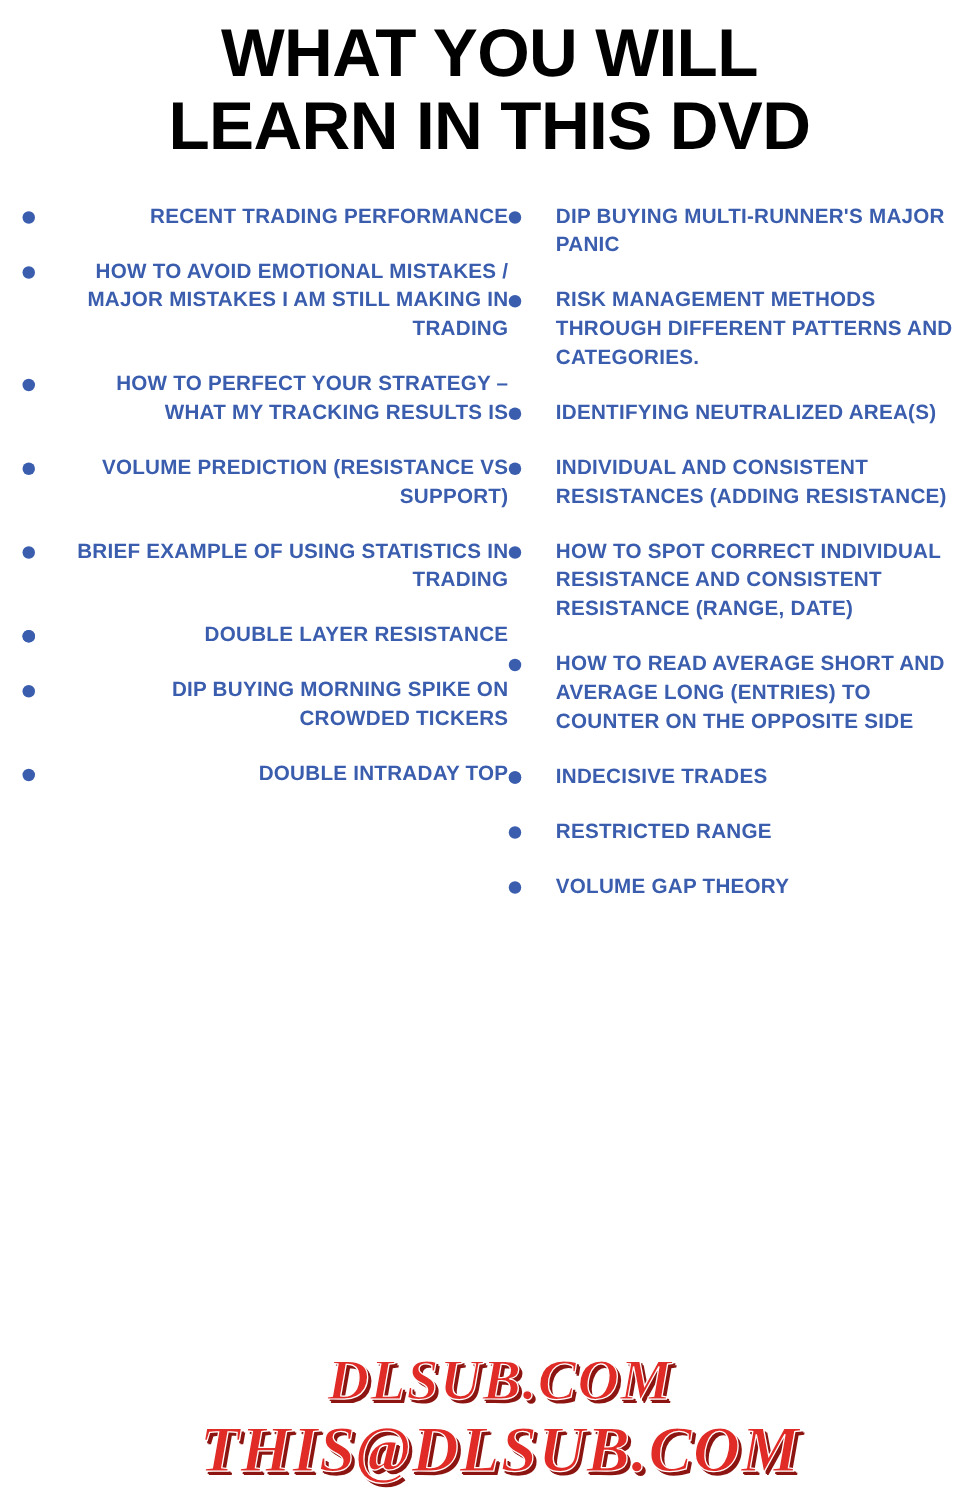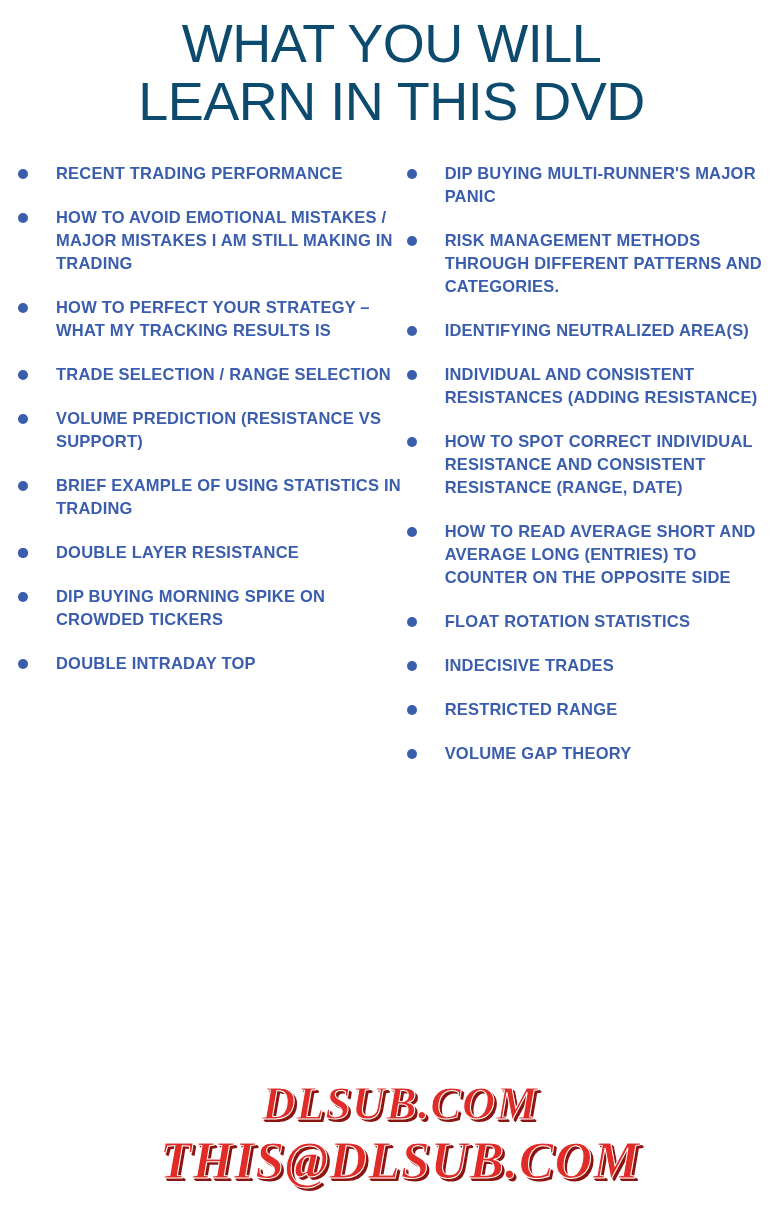--- a/index.html
+++ b/index.html
@@ -22,42 +22,43 @@
     padding: 0;
   }
 
   
   .title-block {
     padding: 14px 30px 0 30px;
     text-align: center;
   }
   .title-line {
     font-family: "Liberation Sans", sans-serif;
-    font-weight: normal;
+    font-weight: bold;
     font-size: 54px;
     line-height: 58px;
     letter-spacing: -0.5px;
-    color: #0c4a6e;
+    color: #000000;
     text-transform: uppercase;
     white-space: nowrap;
   }
 
   
   .columns {
     display: flex;
     flex-direction: row;
     padding: 32px 18px 0 18px;
     box-sizing: border-box;
   }
   .col {
     box-sizing: border-box;
   }
   .col-left {
     width: 398px;
     padding-left: 0px;
+    text-align: right;
   }
   .col-right {
     width: 367px;
   }
 
   ul.bullets {
     list-style: none;
     margin: 0;
     padding: 0;
   }
@@ -136,24 +137,20 @@
         <li>
           <span class="dot"></span>
           <span>HOW TO AVOID EMOTIONAL MISTAKES / MAJOR MISTAKES I AM STILL MAKING IN TRADING</span>
         </li>
         <li>
           <span class="dot"></span>
           <span>HOW TO PERFECT YOUR STRATEGY – WHAT MY TRACKING RESULTS IS</span>
         </li>
         <li>
           <span class="dot"></span>
-          <span>TRADE SELECTION / RANGE SELECTION</span>
-        </li>
-        <li>
-          <span class="dot"></span>
           <span>VOLUME PREDICTION (RESISTANCE VS SUPPORT)</span>
         </li>
         <li>
           <span class="dot"></span>
           <span>BRIEF EXAMPLE OF USING STATISTICS IN TRADING</span>
         </li>
         <li>
           <span class="dot"></span>
         </li>
         <li>
@@ -192,21 +189,20 @@
         <li>
           <span class="dot"></span>
           <span>HOW TO SPOT CORRECT INDIVIDUAL RESISTANCE AND CONSISTENT RESISTANCE (RANGE, DATE)</span>
         </li>
         <li>
           <span class="dot"></span>
           <span>HOW TO READ AVERAGE SHORT AND AVERAGE LONG (ENTRIES) TO COUNTER ON THE OPPOSITE SIDE</span>
         </li>
         <li>
           <span class="dot"></span>
-          <span>FLOAT ROTATION STATISTICS</span>
         </li>
         <li>
           <span class="dot"></span>
           <span>INDECISIVE TRADES</span>
         </li>
         <li>
           <span class="dot"></span>
           <span>RESTRICTED RANGE</span>
         </li>
         <li>

